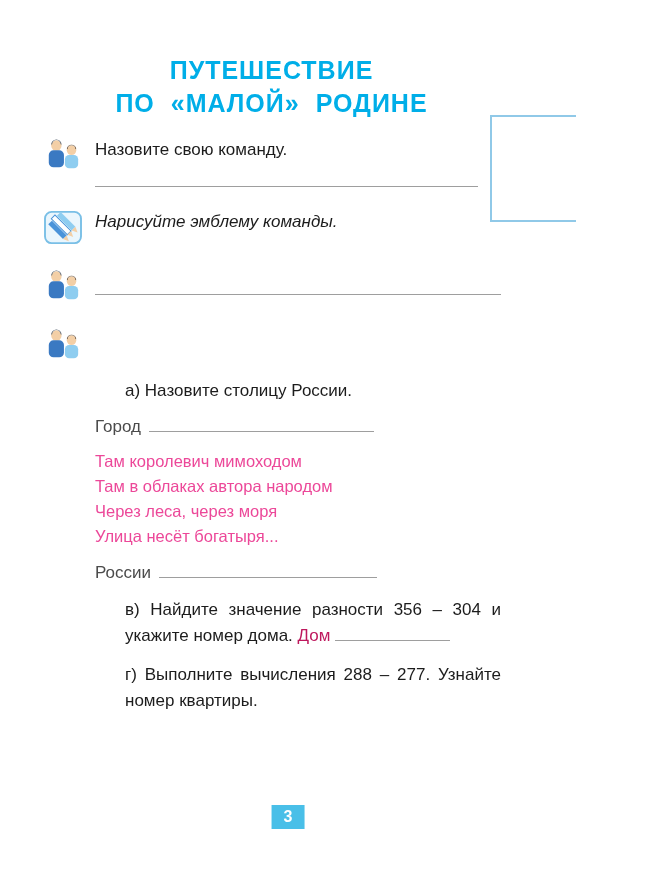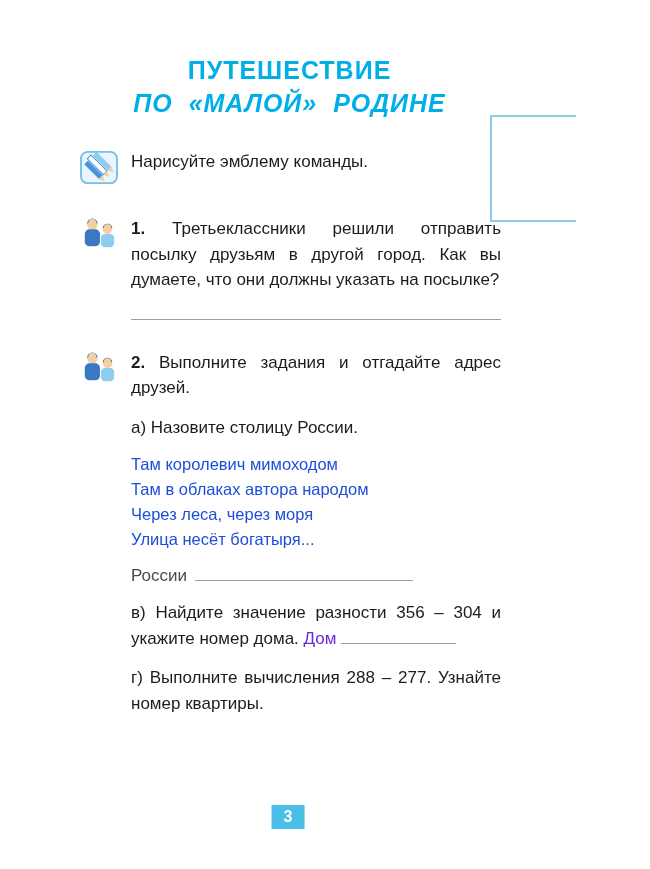--- a/index.html
+++ b/index.html
@@ -1,49 +1,49 @@
 <!DOCTYPE html>
 <html><head>
 <meta charset="utf-8">
 <style>
   * { box-sizing: border-box; }
   html,body { margin:0; padding:0; background:#fff; }
   body { width:650px; font-family:"Liberation Sans", sans-serif; color:#1c1c1c; }
-  .page { position:relative; width:576px; height:869px; background:#fff; overflow:hidden;padding-left:36px; }
+  .page { position:relative; width:576px; height:869px; background:#fff; overflow:hidden; }
 
   .title { margin:54px 75px 0 42px; text-align:center; color:#00aee8;
            font-weight:bold; font-size:25px; line-height:1.3; letter-spacing:1px; }
-  .title .t2 { word-spacing:8px;font-style:italic; }
+  .title .t2 { word-spacing:8px; }
 
   .emblem-box { position:absolute; left:490px; top:115px; width:105px; height:107px;
                 border:2px solid #90c9e8; background:#fff; }
 
   .content { margin:16px 75px 0 42px; }
   .row { display:flex; align-items:flex-start; }
   .icon-col { width:53px; flex-shrink:0; padding-top:1px; }
   .icon-col svg { width:42px; height:36px; display:block; }
   .text-col { flex:1; min-width:0; }
 
   .task { margin:0; font-size:17px; line-height:1.5; color:#1c1c1c; }
   .justify { text-align:justify; }
   .bold { font-weight:bold; }
-  .muted { color:#6d28d9; }
+  .muted { color:#be185d; }
 
   .answer-line { border-bottom:1.5px solid #9e9e9e; height:12px; width:383px; margin-top:12px; }
   .divider-line { border-bottom:1.5px solid #9e9e9e; height:1px; width:100%; margin:26px 0 0 0; }
 
   .inline-line { display:inline-block; border-bottom:1.5px solid #9e9e9e; height:5px; vertical-align:baseline; }
   .w225 { width:225px; } .w220 { width:218px; } .w115 { width:115px; }
 
-  .mt18 { margin-top:18px; } .mt22 { margin-top:30px; } .mt14 { margin-top:14px; }
+  .mt18 { margin-top:18px; } .mt22 { margin-top:22px;font-style:italic; } .mt14 { margin-top:14px;margin-left:30px; }
   .sub { margin-left:53px; }
   .field-row { font-size:17px; color:#4b4b4b; margin-top:14px; }
   .field-row .lbl { margin-right:8px; }
 
-  .poem { margin-top:12px; font-size:16.5px; line-height:1.52; color:#1d4ed8; }
+  .poem { margin-top:12px; font-size:16.5px; line-height:1.52; color:#ec4899; }
   .poem div { white-space:nowrap; }
 
   .page-num { position:absolute; left:50%; transform:translateX(-50%); bottom:40px;
               background:#49bfe8; color:#ffffff; font-weight:bold; font-size:16px;
               padding:2px 12px; line-height:20px; }
   .hidden-defs { position:absolute; width:0; height:0; overflow:hidden; }
 </style>
 </head>
 <body>
 
@@ -64,20 +64,31 @@
 
   <div class="title">
     <div class="t1">ПУТЕШЕСТВИЕ</div>
     <div class="t2">ПО «МАЛОЙ» РОДИНЕ</div>
   </div>
 
   <div class="emblem-box"></div>
 
   <div class="content">
 
+    <div class="row mt18">
+      <div class="icon-col">
+        <svg viewBox="0 0 44 38">
+            <use href="#kids-def"></use>
+          </svg>
+      </div>
+      <div class="text-col">
+        <p class="task">Назовите свою команду.</p>
+        <div class="answer-line"></div>
+      </div>
+    </div>
 
     <div class="row mt22">
       <div class="icon-col">
         <svg viewBox="0 0 44 38">
           <rect x="3" y="2" width="38" height="33" rx="7" fill="#eaf6fd" stroke="#79bfe6" stroke-width="2"></rect>
           <g transform="rotate(-45 22 18)">
             <rect x="13" y="5" width="5.5" height="22" fill="#4a93d9"></rect>
             <polygon points="13,27 18.5,27 15.7,33" fill="#f3cfa6"></polygon>
             <rect x="19.5" y="3" width="5.5" height="24" fill="#ffffff" stroke="#4a93d9" stroke-width="1"></rect>
             <polygon points="19.5,27 25,27 22.2,33" fill="#f3cfa6"></polygon>
@@ -91,39 +102,38 @@
       </div>
     </div>
 
     <div class="row mt22">
       <div class="icon-col">
         <svg viewBox="0 0 44 38">
             <use href="#kids-def"></use>
           </svg>
       </div>
       <div class="text-col">
-        <p class="task justify"><span class="bold">1.</span> <span>Третьеклассники решили отправить посылку друзьям в другой город. Как вы думаете, что они должны указать на посылке?</span></p>
         <div class="divider-line"></div>
       </div>
     </div>
 
     <div class="row mt22">
       <div class="icon-col">
         <svg viewBox="0 0 44 38">
             <use href="#kids-def"></use>
           </svg>
       </div>
-      <div class="text-col">
-        <p class="task justify"><span class="bold">2.</span> <span>Выполните задания и отгадайте адрес друзей.</span></p>
-      </div>
     </div>
 
     <div class="sub">
       <p class="task mt14">а) Назовите столицу России.</p>
 
+      <div class="field-row">
+        <span class="lbl">Город</span><span class="inline-line w225"></span>
+      </div>
 
 
       <div class="poem">
         <div>Там королевич мимоходом</div>
         <div>Там в облаках автора народом</div>
         <div>Через леса, через моря</div>
         <div>Улица несёт богатыря...</div>
       </div>
 
       <div class="field-row">

